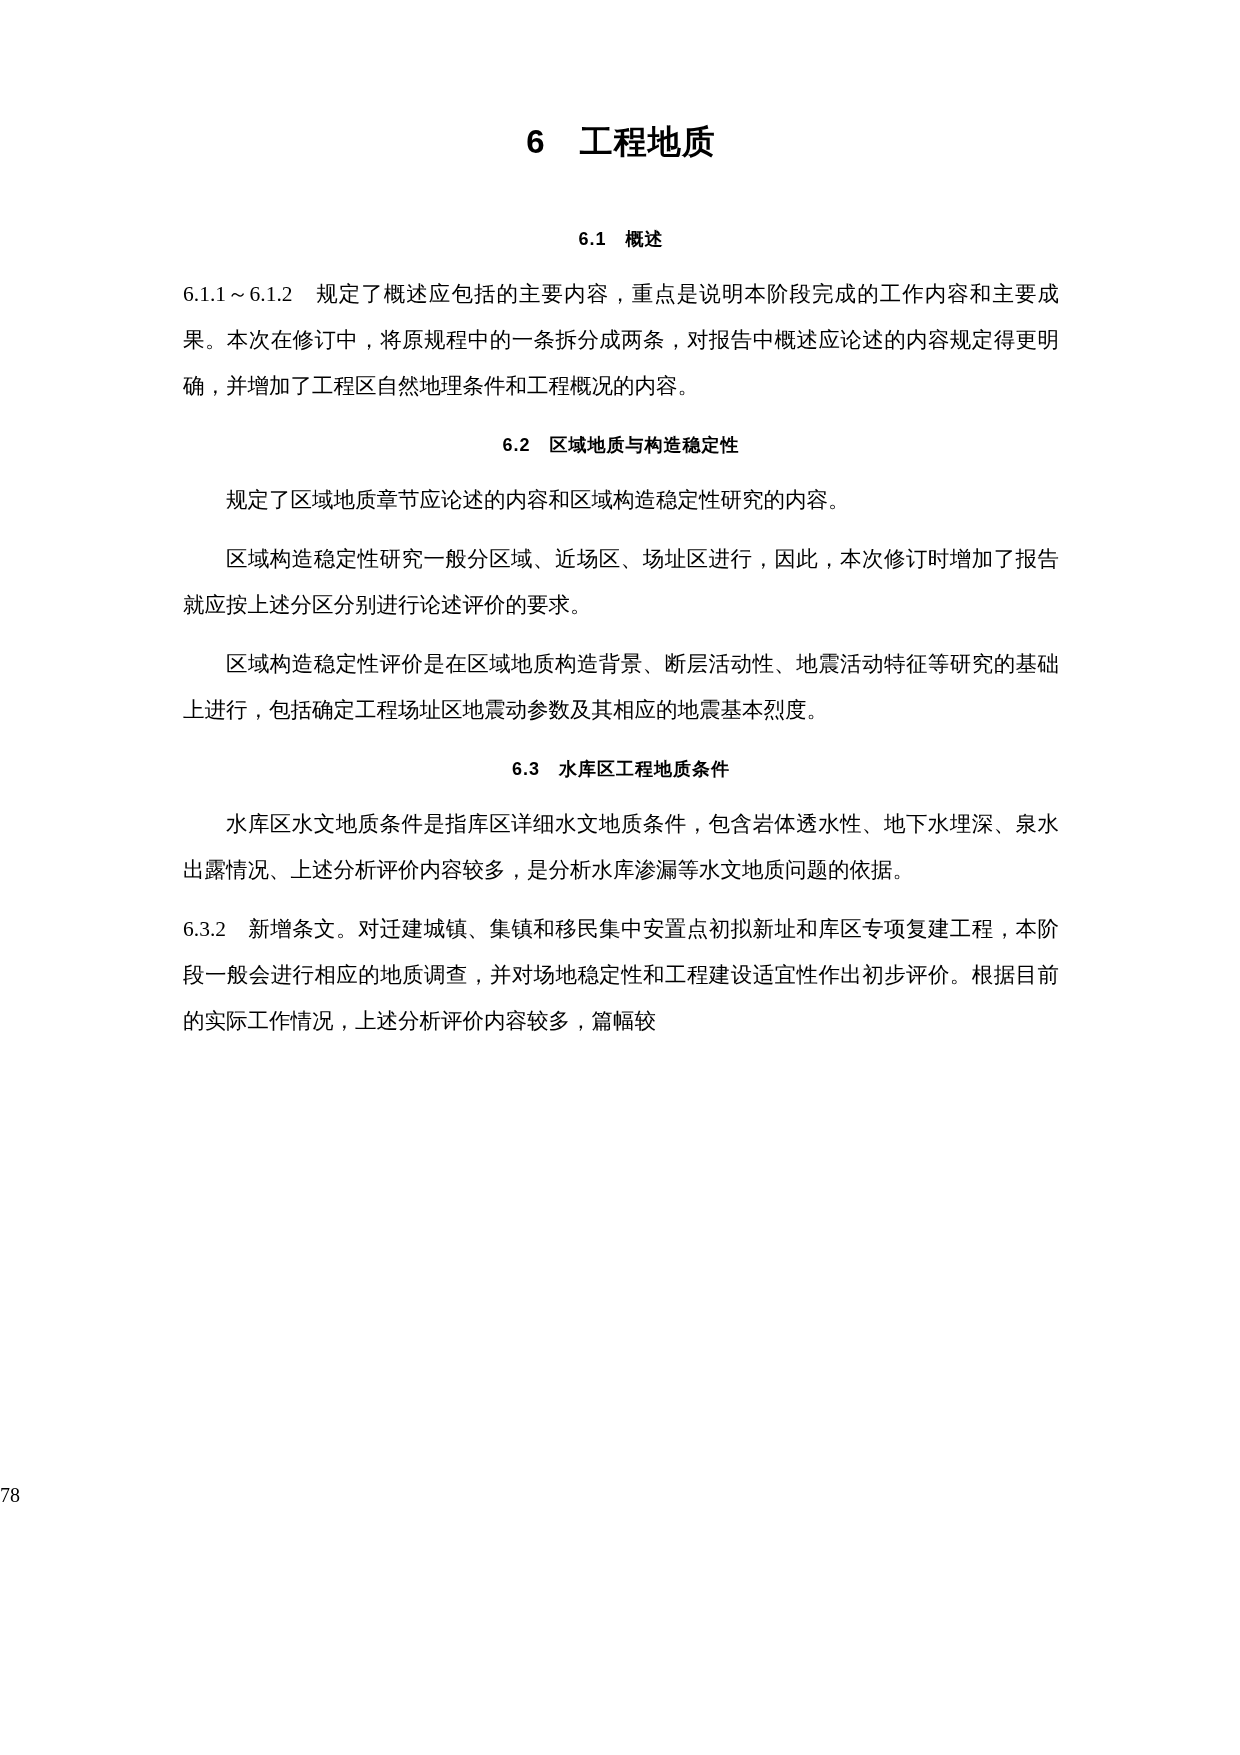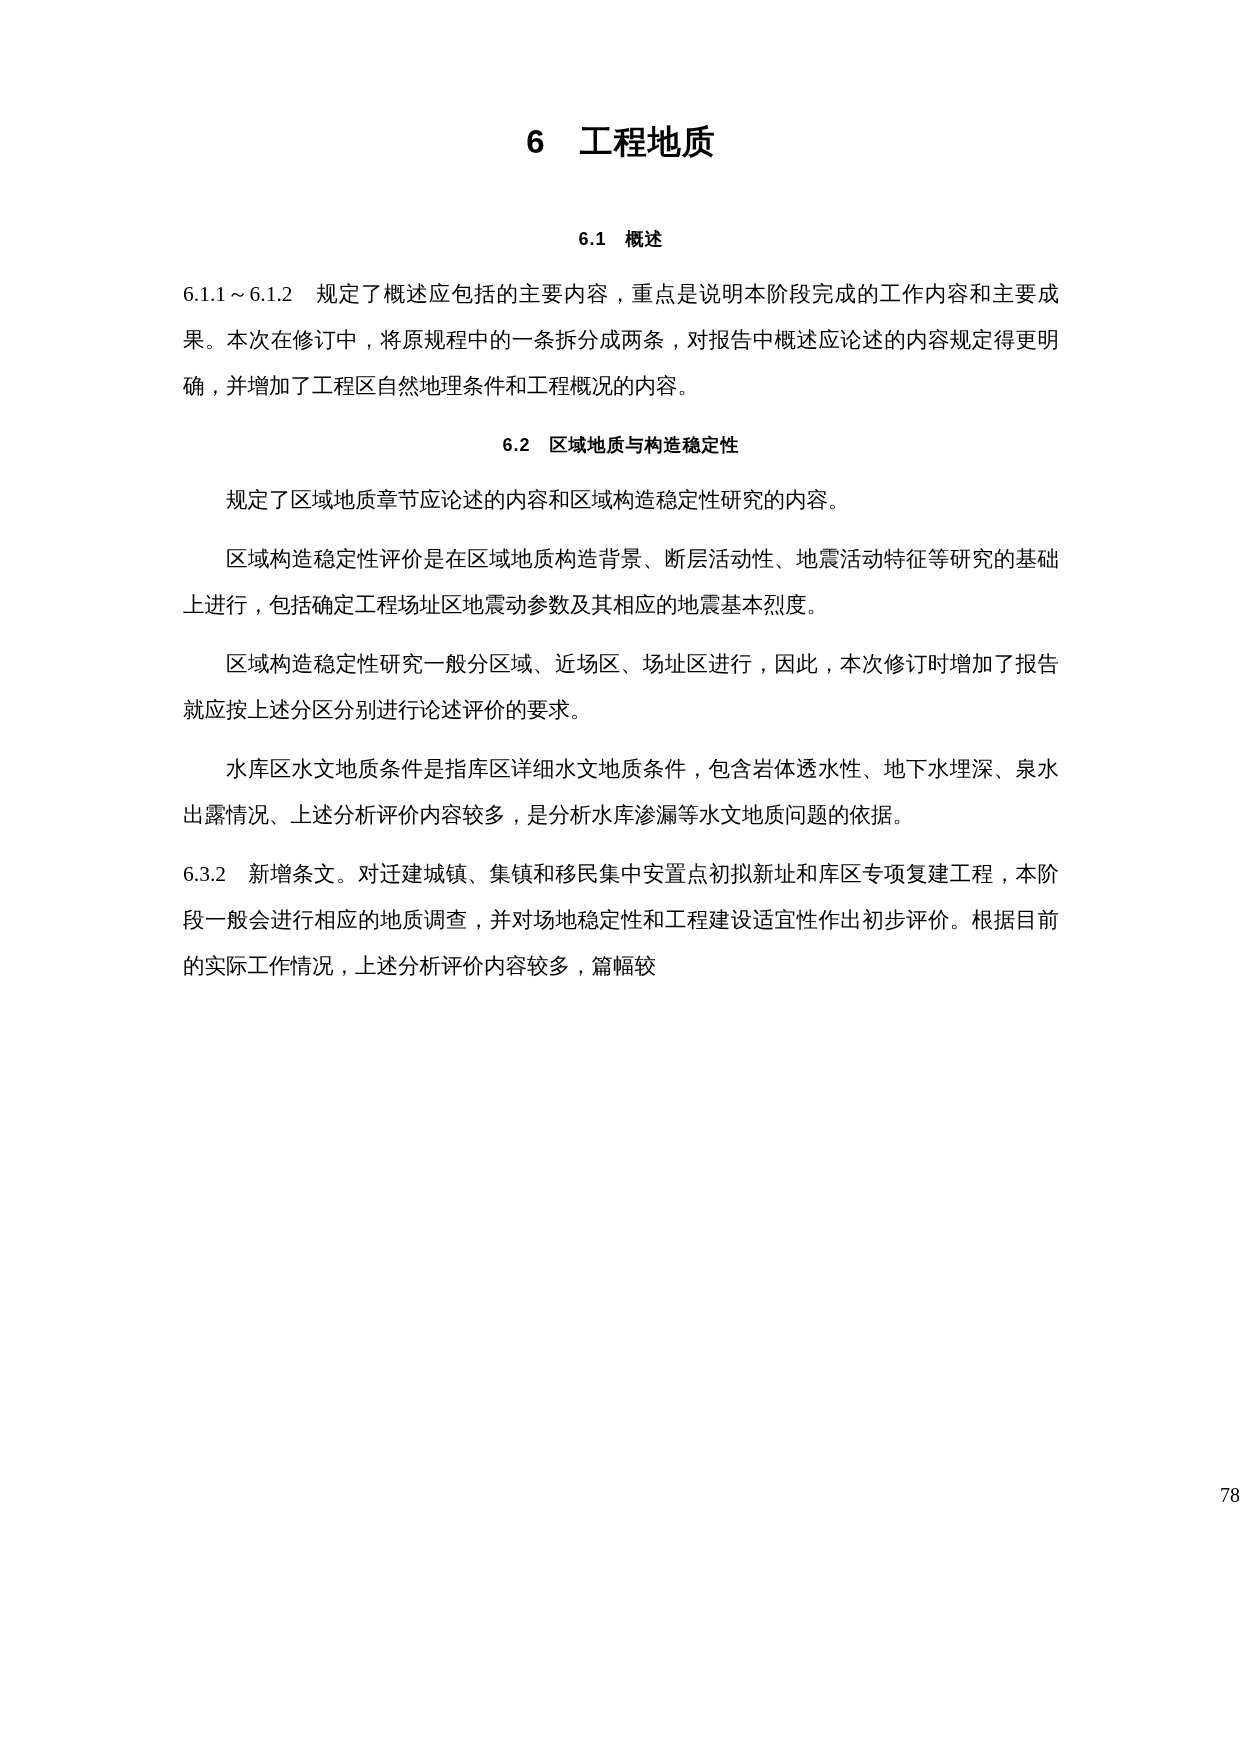--- a/index.html
+++ b/index.html
@@ -53,43 +53,44 @@
     word-break: break-all;
   }
   p.indent {
     text-indent: 2em;
   }
   .page-number {
     position: absolute;
     left: 0;
     right: 0;
     bottom: 248px;
-    text-align: right;
+    text-align: left;
     font-size: 20px;
     font-family: "Liberation Serif", "DejaVu Serif", serif;
   }
 </style>
 </head>
 <body>
 
 <div class="page">
 
 
   <main>
 
     <h1 class="chapter">6　工程地质</h1>
 
     <h2 class="section">6.1　概述</h2>
     <p class="body flush">6.1.1～6.1.2　规定了概述应包括的主要内容，重点是说明本阶段完成的工作内容和主要成果。本次在修订中，将原规程中的一条拆分成两条，对报告中概述应论述的内容规定得更明确，并增加了工程区自然地理条件和工程概况的内容。</p>
 
     <h2 class="section">6.2　区域地质与构造稳定性</h2>
     <p class="body indent">规定了区域地质章节应论述的内容和区域构造稳定性研究的内容。</p>
+    <p class="body indent">区域构造稳定性研究一般分区域、近场区、场址区进行，因此，本次修订时增加了报告就应按上述分区分别进行论述评价的要求。</p>
     <p class="body indent">区域构造稳定性评价是在区域地质构造背景、断层活动性、地震活动特征等研究的基础上进行，包括确定工程场址区地震动参数及其相应的地震基本烈度。</p>
-    <p class="body indent">区域构造稳定性研究一般分区域、近场区、场址区进行，因此，本次修订时增加了报告就应按上述分区分别进行论述评价的要求。</p>
 
+    <h2 class="section">6.3　水库区工程地质条件</h2>
     <p class="body indent">水库区水文地质条件是指库区详细水文地质条件，包含岩体透水性、地下水埋深、泉水出露情况、上述分析评价内容较多，是分析水库渗漏等水文地质问题的依据。</p>
     <p class="body flush">6.3.2　新增条文。对迁建城镇、集镇和移民集中安置点初拟新址和库区专项复建工程，本阶段一般会进行相应的地质调查，并对场地稳定性和工程建设适宜性作出初步评价。根据目前的实际工作情况，上述分析评价内容较多，篇幅较</p>
 
   </main>
 
   <footer>
     <div class="page-number">78</div>
   </footer>
 
 </div>

